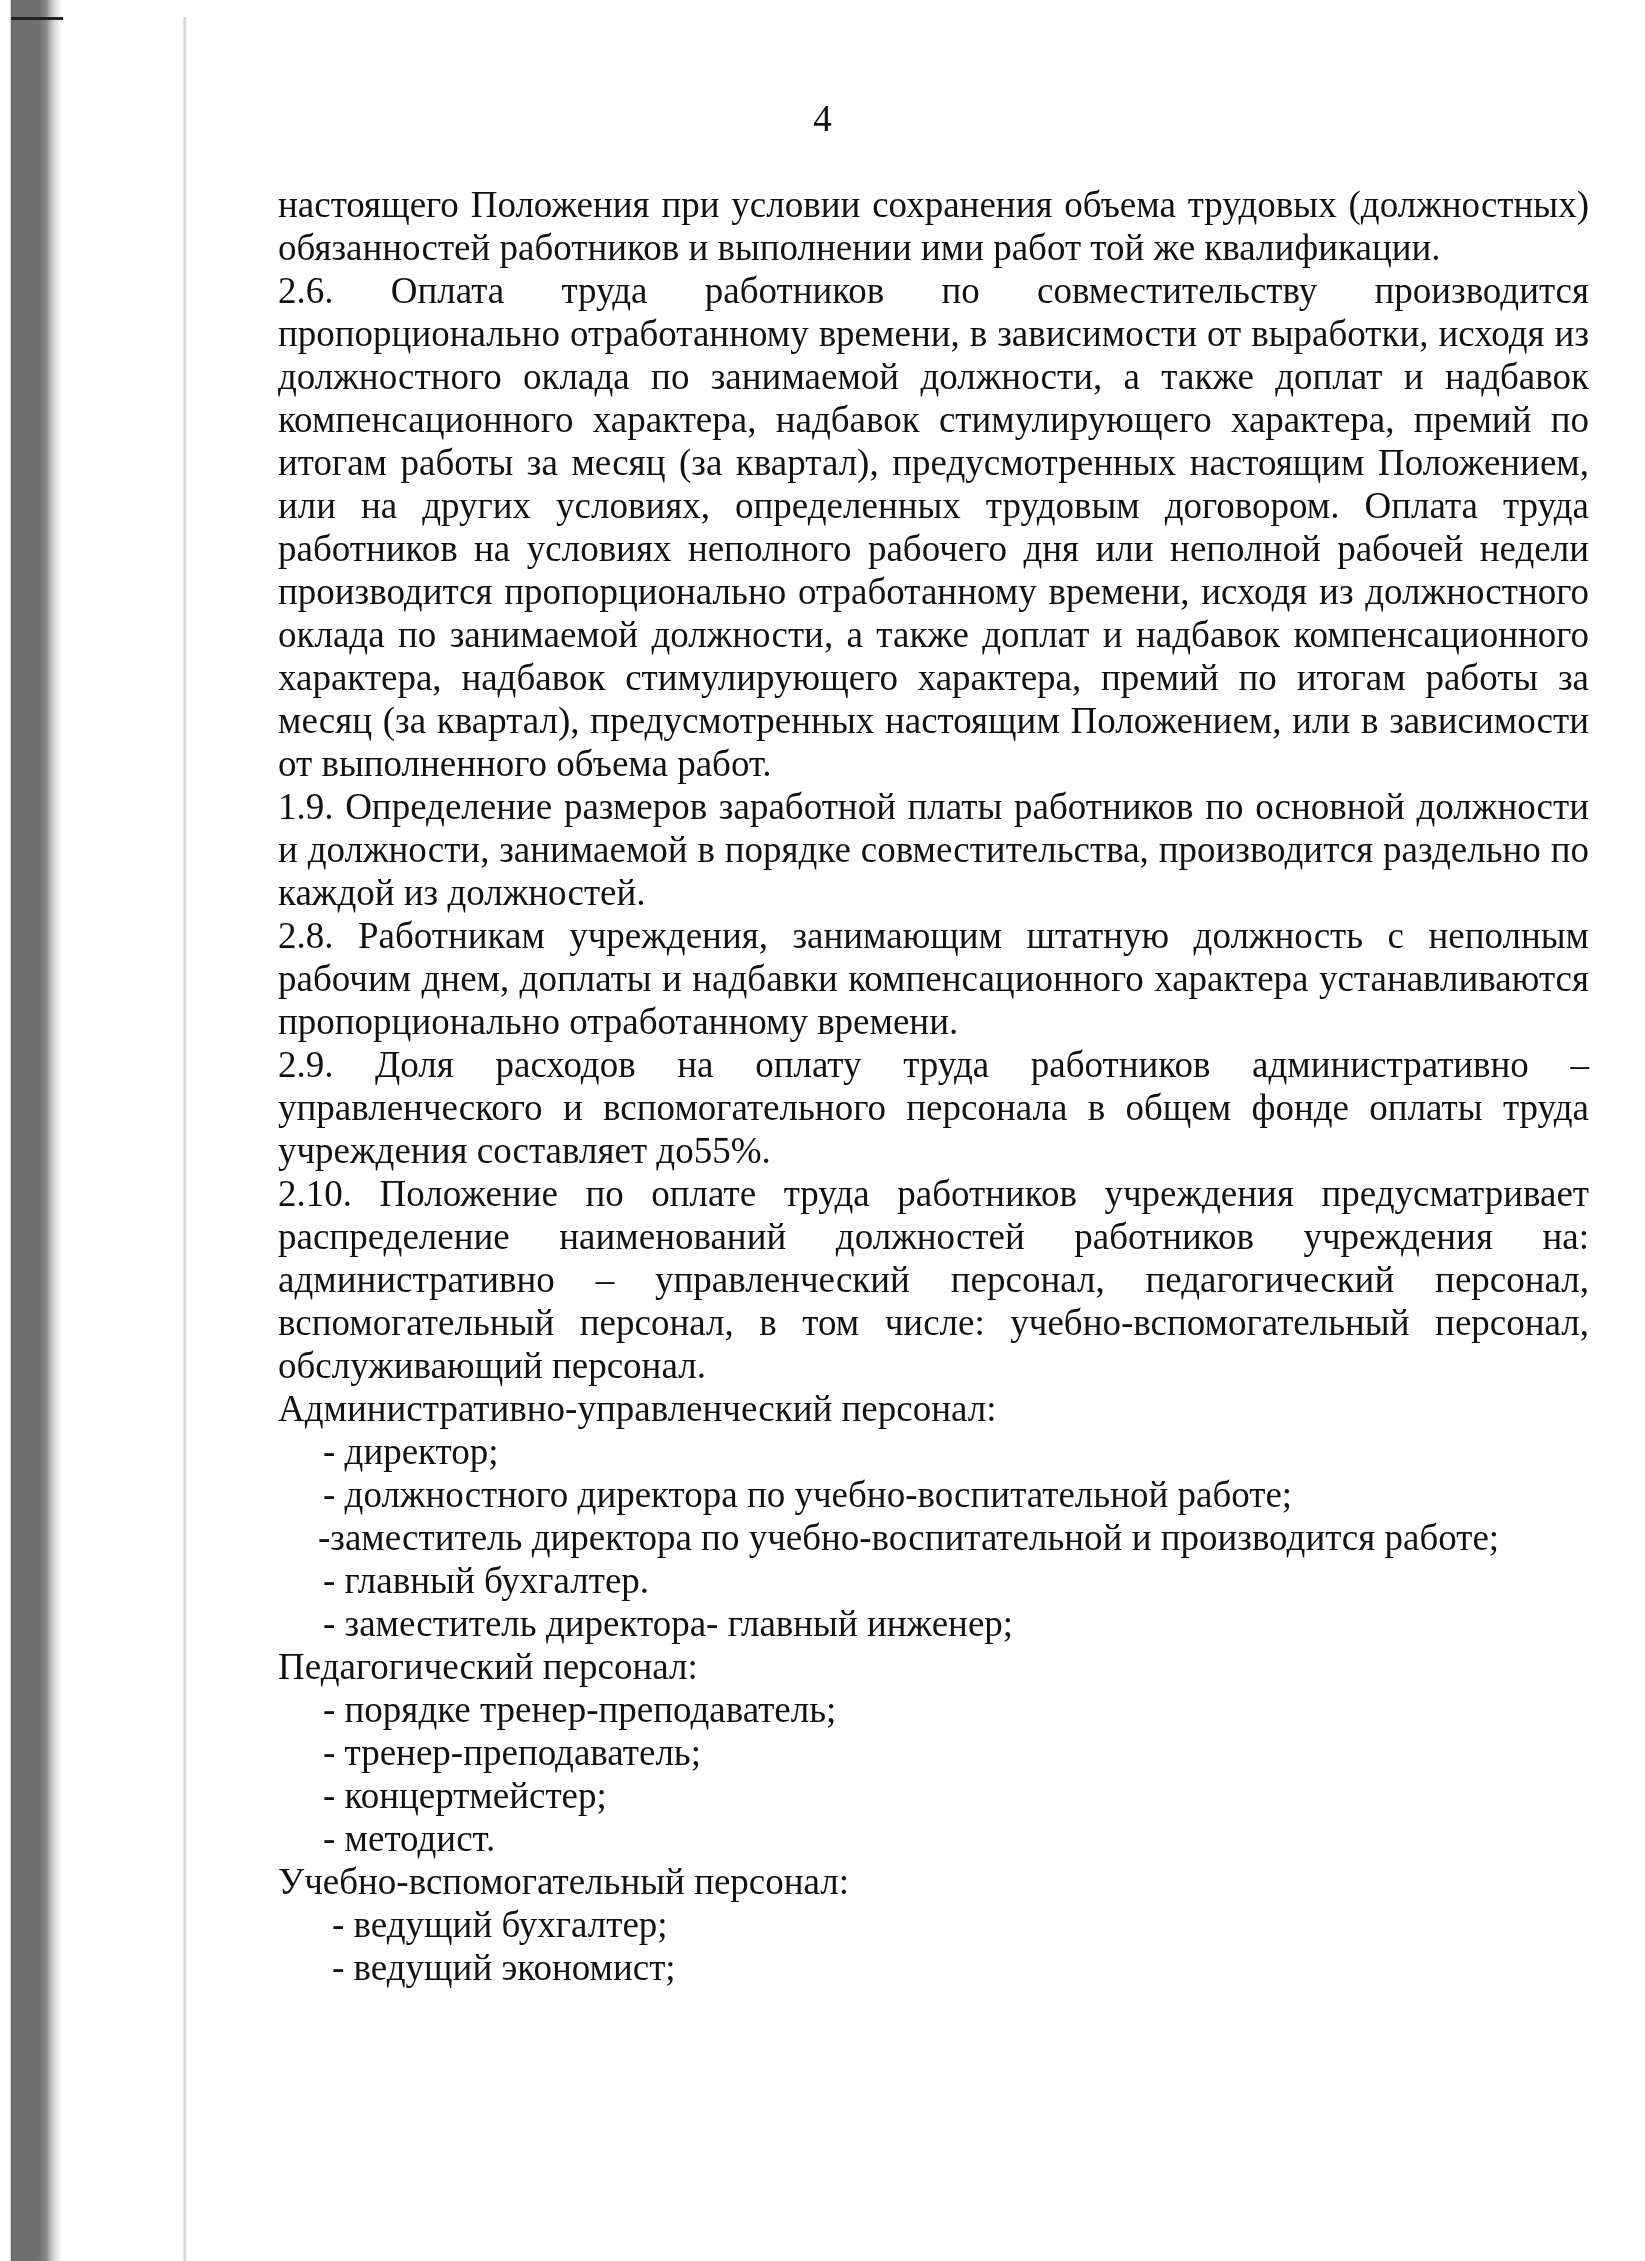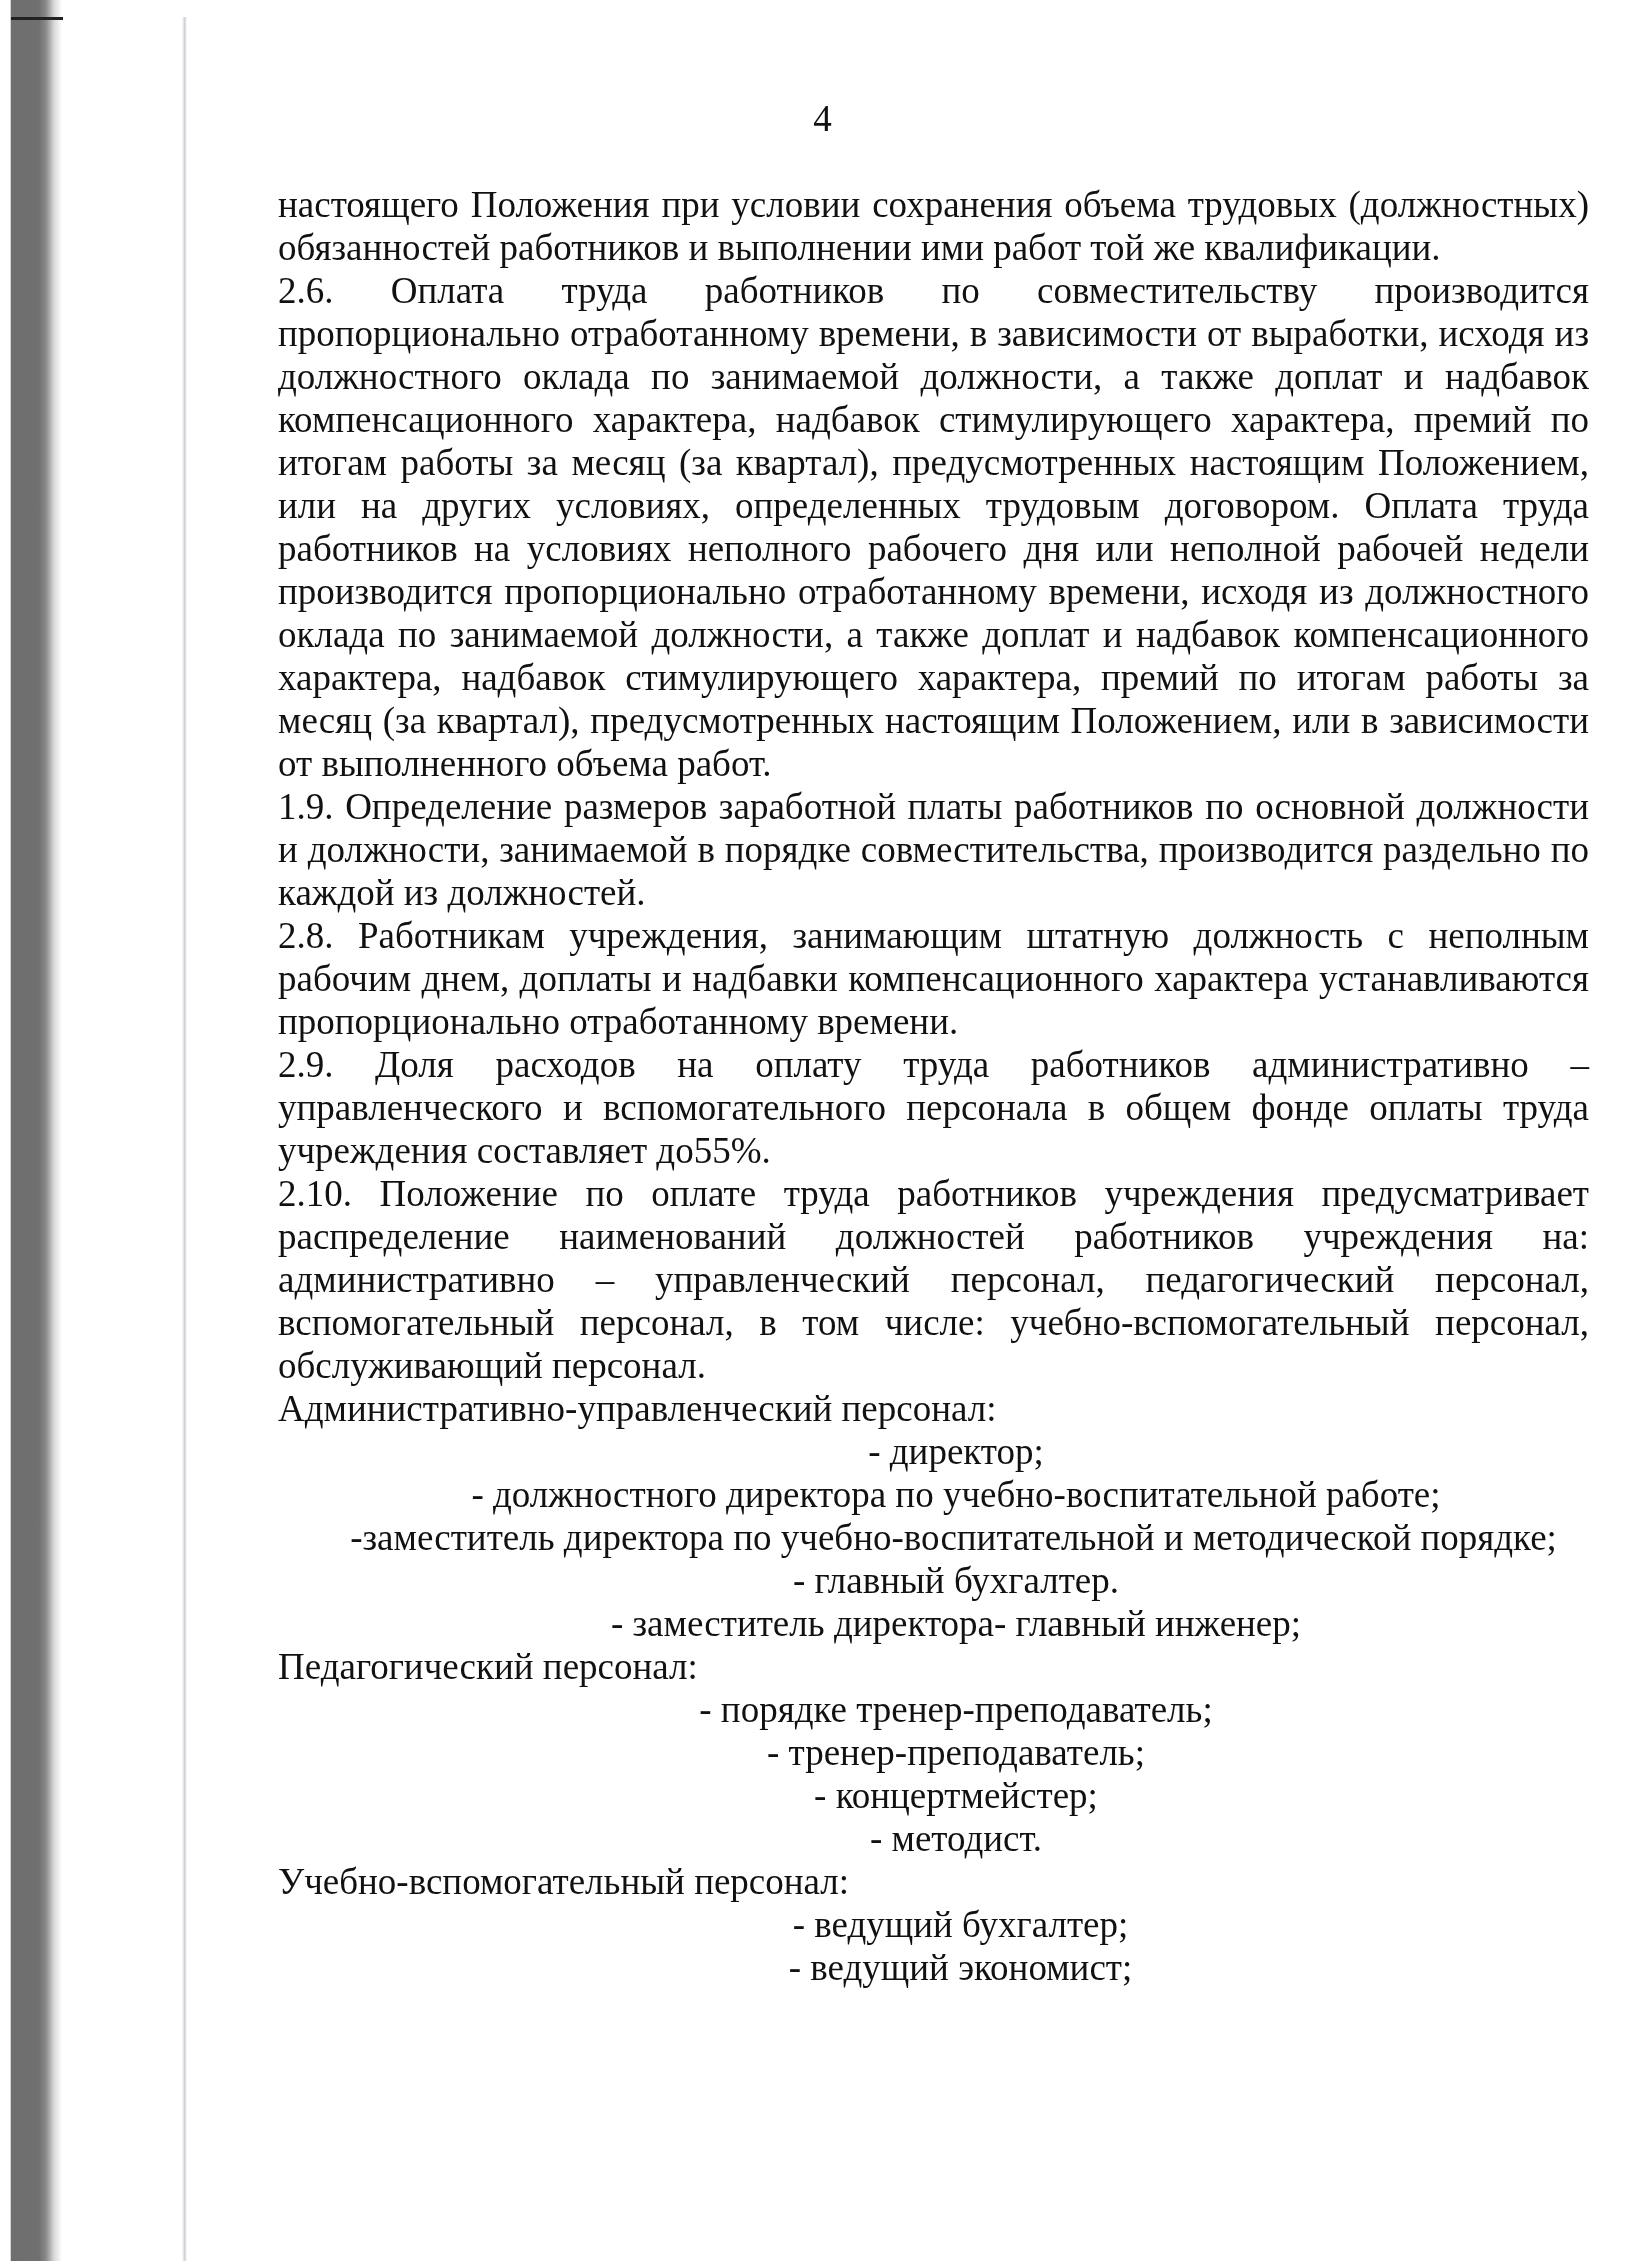--- a/index.html
+++ b/index.html
@@ -24,21 +24,21 @@
   .page-number {
     position: absolute; top: 97px; left: 0; width: 1645px; text-align: center;
     font-size: 37px; line-height: 43px;
   }
   .content {
     position: absolute; left: 278px; top: 183px; width: 1311px;
     font-size: 37px; line-height: 43px;
   }
   .p { text-align: justify; margin: 0; }
   .heading { margin: 0; }
-  .li { margin: 0; padding-left: 45px; white-space: nowrap; text-align: center; }
+  .li { margin: 0; padding-left: 45px; white-space: nowrap; }
   .li.tight { padding-left: 40px; }
   .li.deep { padding-left: 54px; }
 </style>
 </head>
 <body>
 
 <div class="scan-edge"></div>
 <div class="scan-top"></div>
 <div class="fold-line"></div>
 
@@ -49,21 +49,21 @@
   <p class="p">2.6. Оплата труда работников по совместительству производится пропорционально отработанному времени, в зависимости от выработки, исходя из должностного оклада по занимаемой должности, а также доплат и надбавок компенсационного характера, надбавок стимулирующего характера, премий по итогам работы за месяц (за квартал), предусмотренных настоящим Положением, или на других условиях, определенных трудовым договором. Оплата труда работников на условиях неполного рабочего дня или неполной рабочей недели производится пропорционально отработанному времени, исходя из должностного оклада по занимаемой должности, а также доплат и надбавок компенсационного характера, надбавок стимулирующего характера, премий по итогам работы за месяц (за квартал), предусмотренных настоящим Положением, или в зависимости от выполненного объема работ.</p>
   <p class="p">1.9. Определение размеров заработной платы работников по основной должности и должности, занимаемой в порядке совместительства, производится раздельно по каждой из должностей.</p>
   <p class="p">2.8. Работникам учреждения, занимающим штатную должность с неполным рабочим днем, доплаты и надбавки компенсационного характера устанавливаются пропорционально отработанному времени.</p>
   <p class="p">2.9. Доля расходов на оплату труда работников административно – управленческого и вспомогательного персонала в общем фонде оплаты труда учреждения составляет до55%.</p>
   <p class="p">2.10. Положение по оплате труда работников учреждения предусматривает распределение наименований должностей работников учреждения на: административно – управленческий персонал, педагогический персонал, вспомогательный персонал, в том числе: учебно-вспомогательный персонал, обслуживающий персонал.</p>
 
   <div>
     <p class="heading">Административно-управленческий персонал:</p>
     <p class="li">- директор;</p>
     <p class="li">- должностного директора по учебно-воспитательной работе;</p>
-    <p class="li tight">-заместитель директора по учебно-воспитательной и методической порядке;</p>
+    <p class="li tight">-заместитель директора по учебно-воспитательной и производится работе;</p>
     <p class="li">- главный бухгалтер.</p>
     <p class="li">- заместитель директора- главный инженер;</p>
   </div>
 
   <div>
     <p class="heading">Педагогический персонал:</p>
     <p class="li">- порядке тренер-преподаватель;</p>
     <p class="li">- тренер-преподаватель;</p>
     <p class="li">- концертмейстер;</p>
     <p class="li">- методист.</p>

